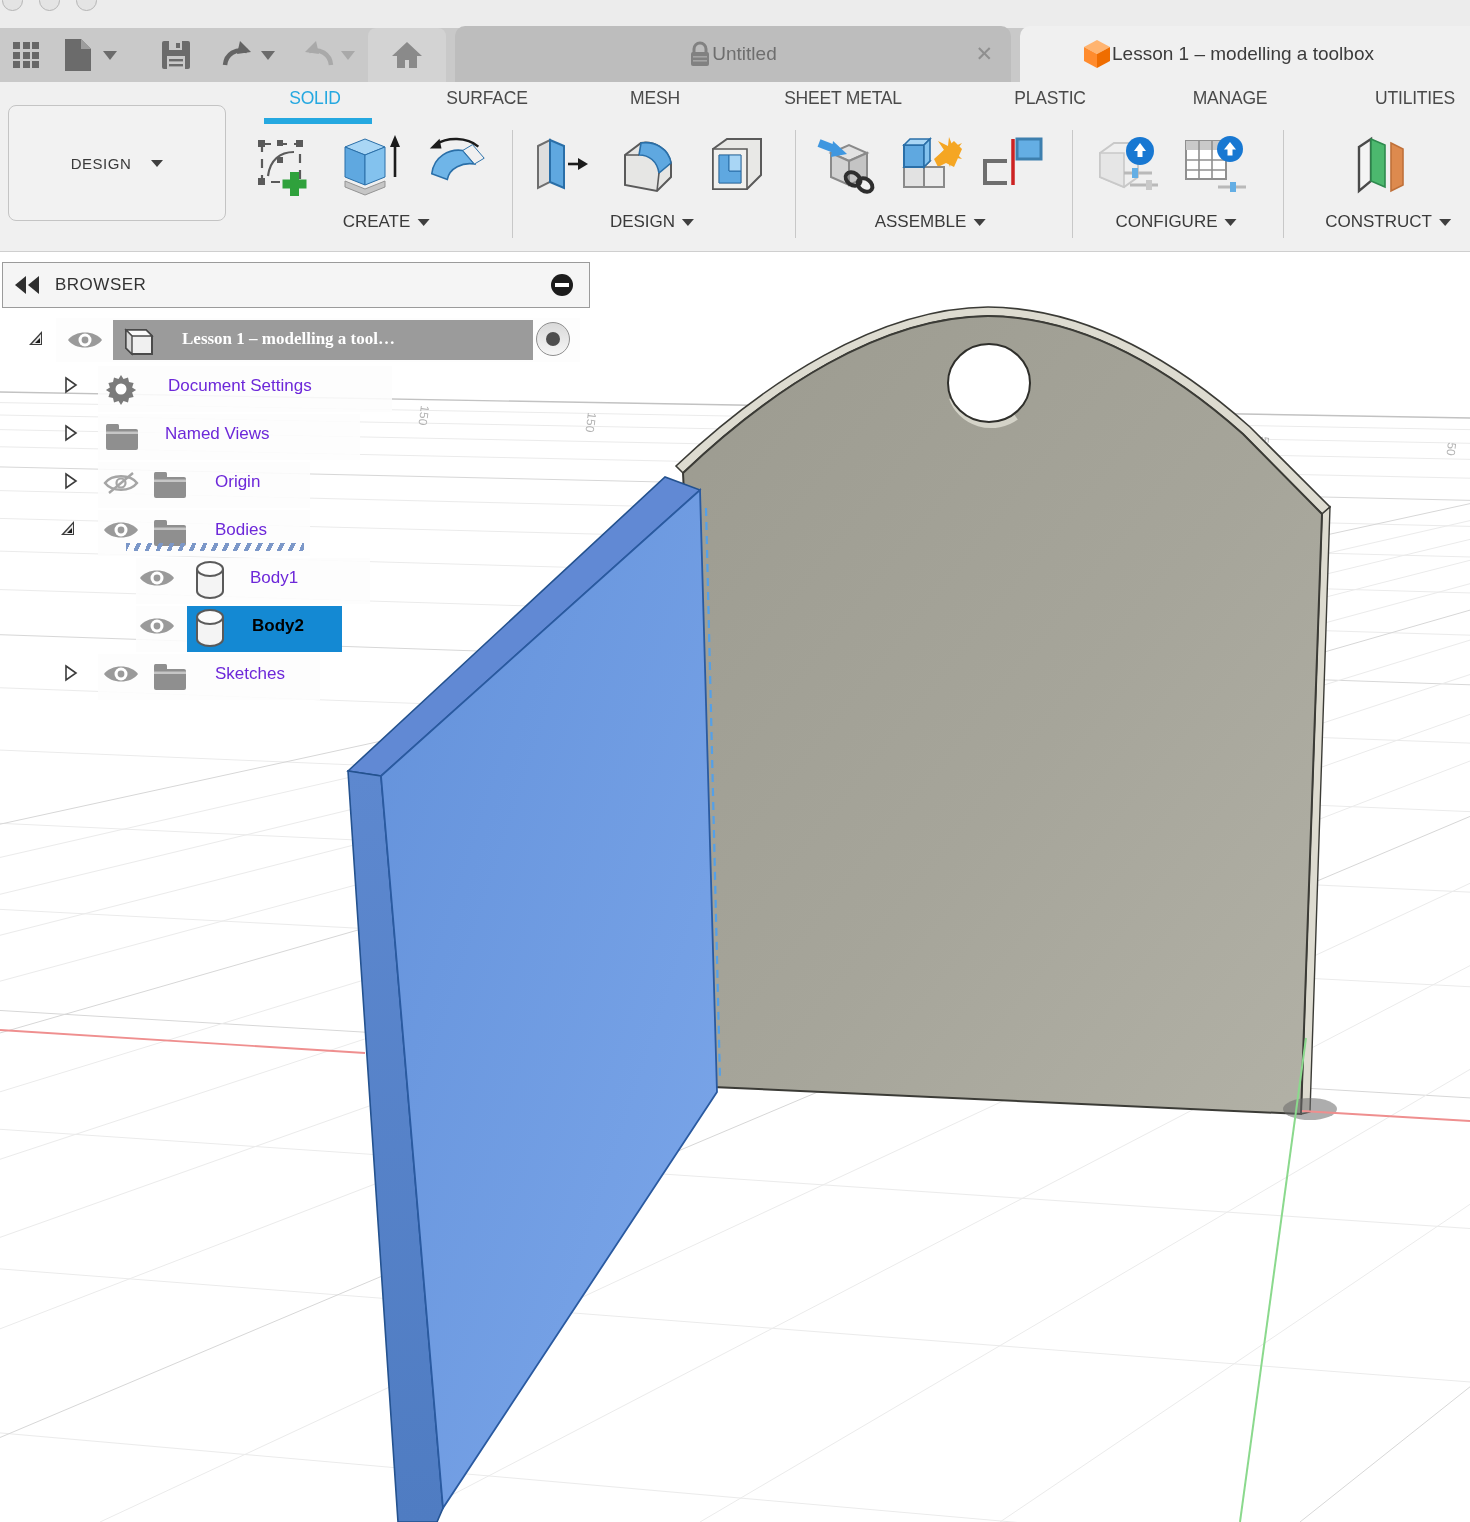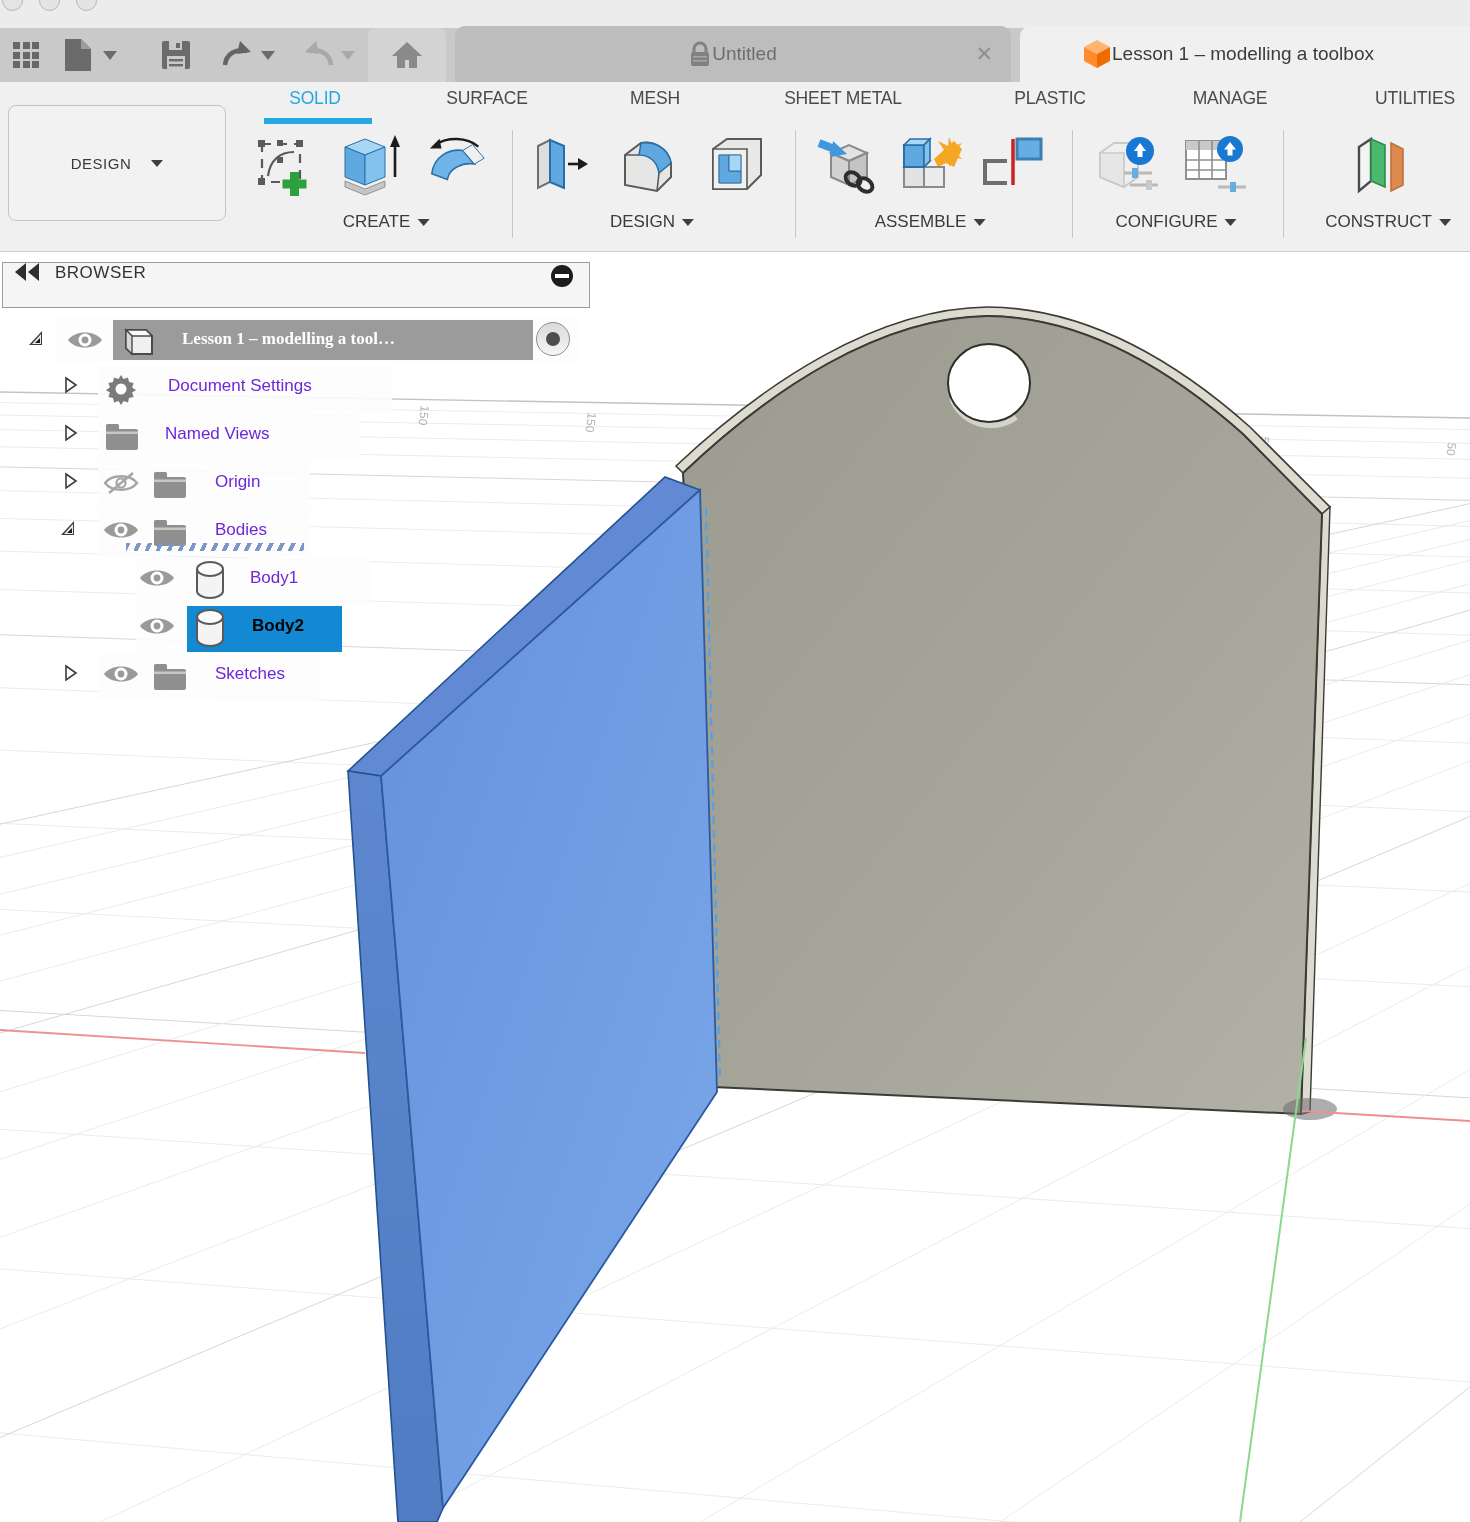--- a/index.html
+++ b/index.html
@@ -41,21 +41,21 @@
   #solid-underline { position:absolute; left:264px; top:36px; width:108px; height:6px; background:#25a8e0; }
   .tool { position:absolute; top:50px; width:66px; height:66px; display:flex; align-items:center; justify-content:center; }
   .grouplbl { position:absolute; top:130px; transform:translateX(-50%); font-size:17px; color:#3a3a3a;
     display:flex; align-items:center; gap:7px; white-space:nowrap; font-weight:500; }
   .divider { position:absolute; top:48px; width:1px; height:108px; background:#c8c8c8; }
   
   #canvas { position:absolute; left:0; top:252px; width:1470px; height:1270px; background:#ffffff; }
   #scene { position:absolute; left:0; top:0; }
   
   #browser-header { position:absolute; left:2px; top:10px; width:588px; height:46px;
-    background:rgba(245,245,245,.97); border:1.5px solid #9b9b9b; display:flex; }
+    background:rgba(245,245,245,.97); border:1.5px solid #9b9b9b; display:flex; align-items:center; }
   #browser-header .title { font-size:17px; color:#333; letter-spacing:.5px; margin-left:14px; }
   .trow-strip { position:absolute; background:rgba(253,253,253,.88); }
   .tree-label { position:absolute; font-size:17px; color:#6d28d9; white-space:nowrap; }
   #root-bar { position:absolute; left:113px; top:68px; width:420px; height:40px; background:#9b9b9b; }
   #root-label { color:#fff; font-weight:bold;font-family:Liberation Serif, serif; }
   #body2-bar { position:absolute; left:187px; top:354px; width:155px; height:46px; background:#1489d3; }
   #body2-label { color:#000000; font-weight:bold; }
   #bodies-hatch { position:absolute; left:126px; top:291px; width:178px; height:8px;
     background:repeating-linear-gradient(115deg,#7b97c8 0 4px, transparent 4px 10px); }
   .radio-outer { position:absolute; width:34px; height:34px; border-radius:50%;

